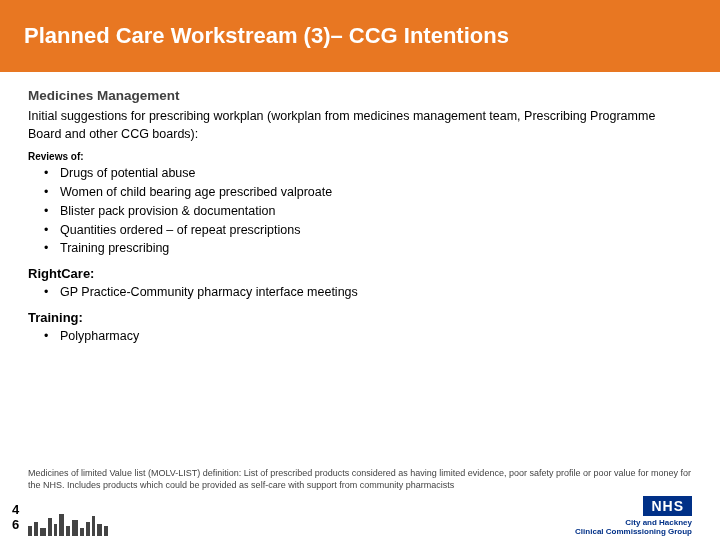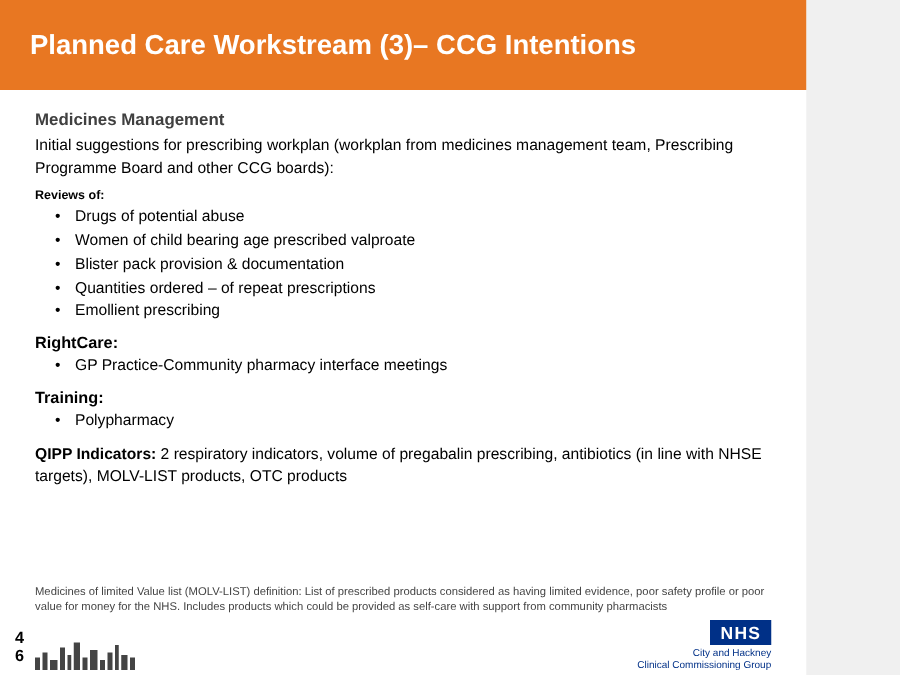--- a/index.html
+++ b/index.html
@@ -7,21 +7,21 @@
     body {
       width: 720px;
       height: 540px;
       background: #f0f0f0;
       font-family: Arial, sans-serif;
       font-size: 13px;
       overflow: hidden;
     }
 
     .slide-wrapper {
-      width: 645px;
+      width: 720px;
       height: 540px;
       background: #ffffff;
       position: relative;
       display: flex;
       flex-direction: column;
     }
 
     .header-bar {
       background: #E87722;
       padding: 18px 24px;
@@ -146,21 +146,21 @@
       font-size: 14px;
       padding: 2px 8px;
       letter-spacing: 1px;
       margin-bottom: 2px;
     }
 
     .ccg-text {
       font-size: 8px;
       color: #003087;
       text-align: right;
-      font-weight: normal;
+      font-weight: bold;
     }
 
     .page-numbers {
       position: absolute;
       bottom: 8px;
       left: 12px;
       display: flex;
       flex-direction: column;
       font-size: 13px;
       font-weight: bold;
@@ -187,38 +187,35 @@
 
     <div class="intro-text">Initial suggestions for prescribing workplan (workplan from medicines management team, Prescribing Programme Board and other CCG boards):</div>
 
     <div class="reviews-label">Reviews of:</div>
 
     <ul class="bullet-list">
       <li>Drugs of potential abuse</li>
       <li>Women of child bearing age prescribed valproate</li>
       <li>Blister pack provision &amp; documentation</li>
       <li>Quantities ordered – of repeat prescriptions</li>
-      <li>Emollient prescribing</li>
+      <li>Training prescribing</li>
     </ul>
 
     <div class="meetings-label">RightCare:</div>
 
     <ul class="bullet-list">
       <li>GP Practice-Community pharmacy interface meetings</li>
     </ul>
 
     <div class="training-label">Training:</div>
 
     <ul class="bullet-list">
       <li>Polypharmacy</li>
     </ul>
 
-    <div class="qipp-text">
-      <strong>QIPP Indicators:</strong><span> 2 respiratory indicators, volume of pregabalin prescribing, antibiotics (in line with NHSE targets), MOLV-LIST products, OTC products</span>
-    </div>
 
   </div>
 
   <div class="footer-area">
     <div class="disclaimer-text">Medicines of limited Value list (MOLV-LIST) definition: List of prescribed products considered as having limited evidence, poor safety profile or poor value for money for the NHS. Includes products which could be provided as self-care with support from community pharmacists</div>
 
     <div class="footer-bottom">
 
       <div class="cityscape-icon">
         <span class="cityscape-building" style="width:4px;height:10px;"></span>

